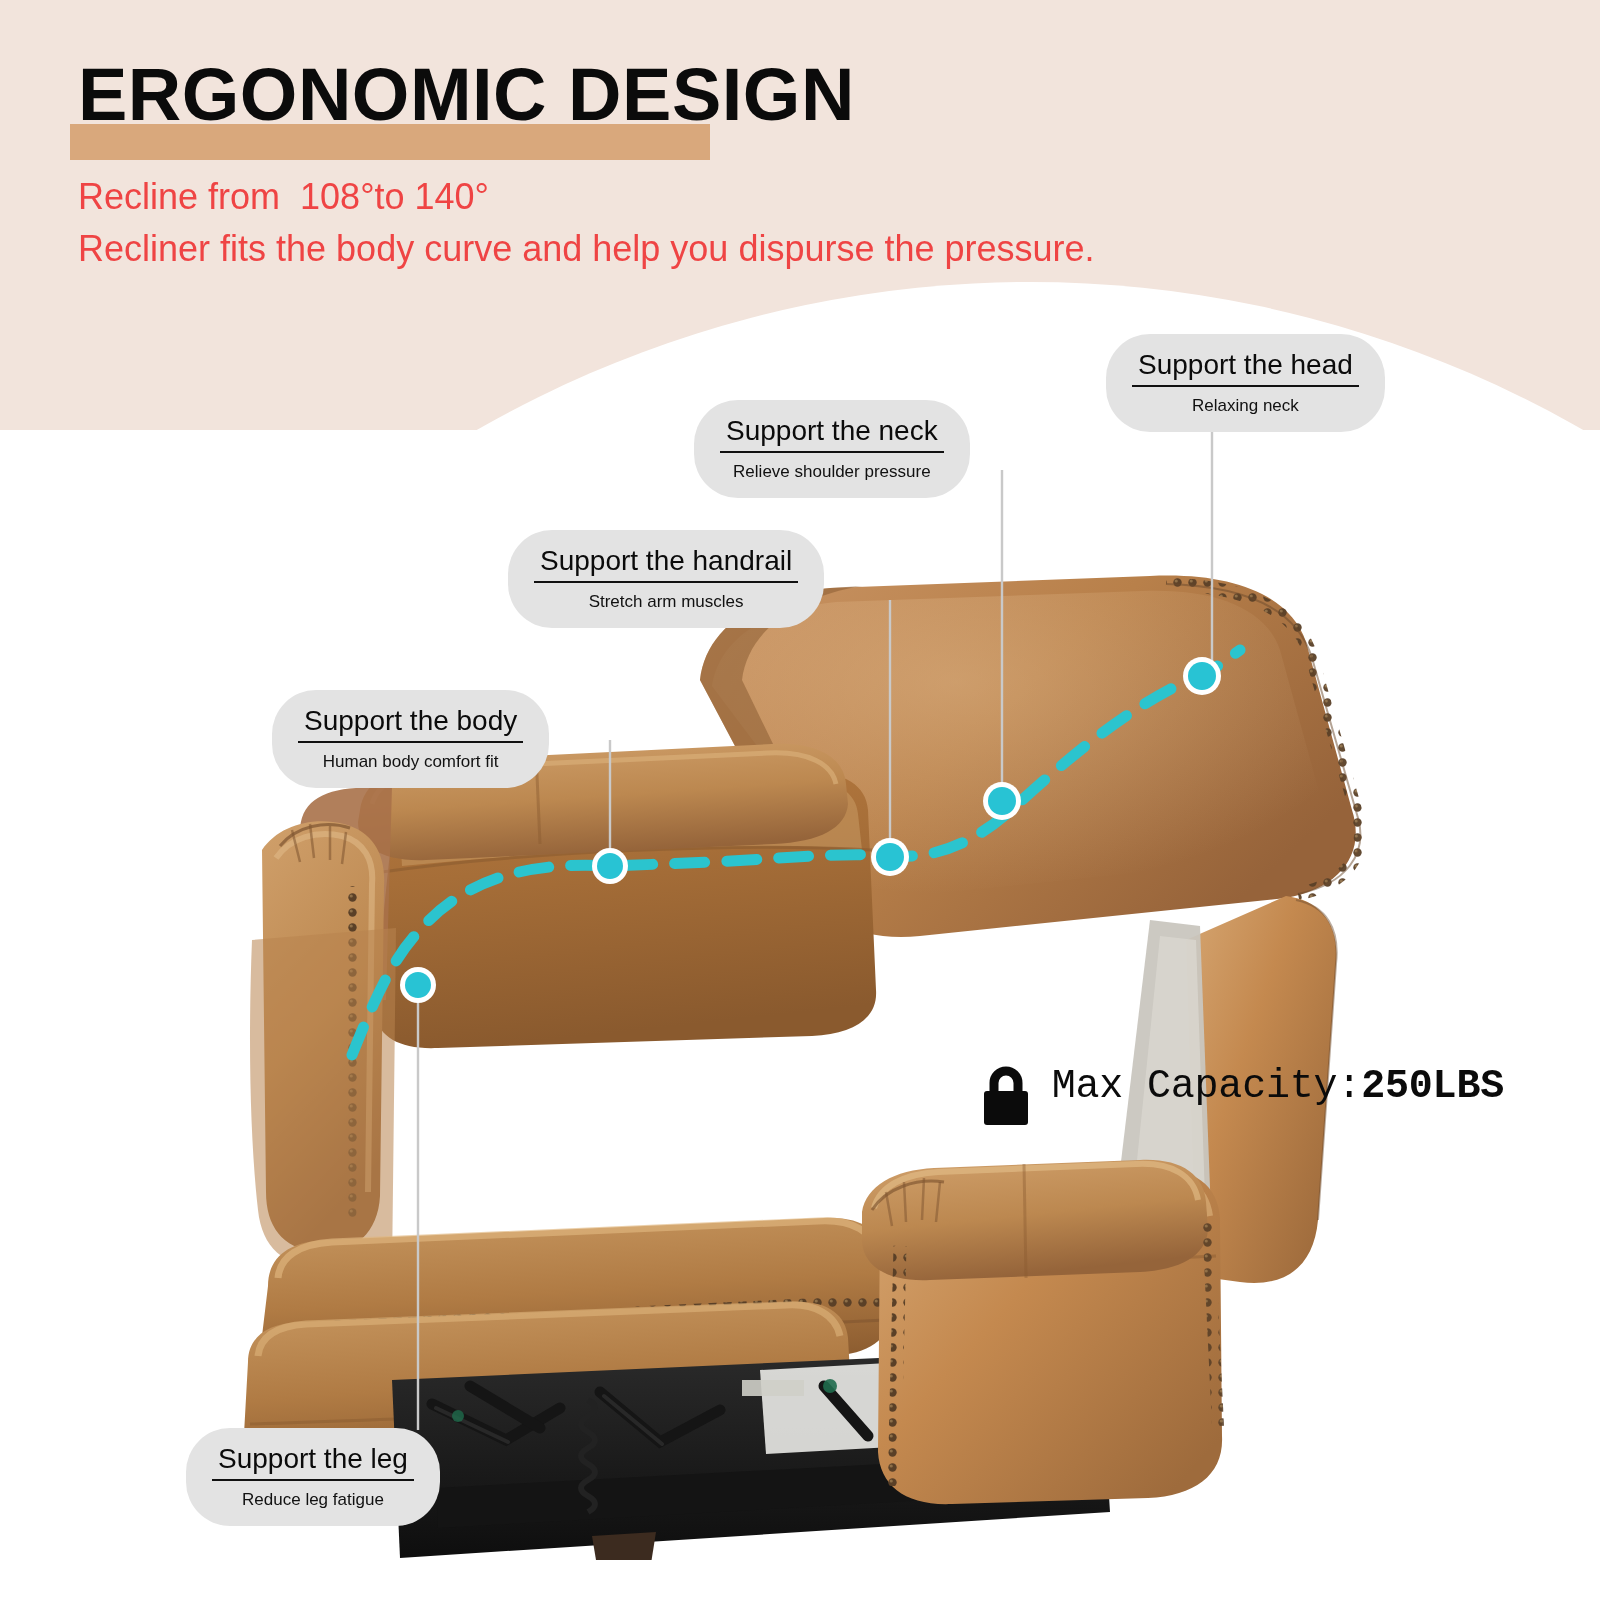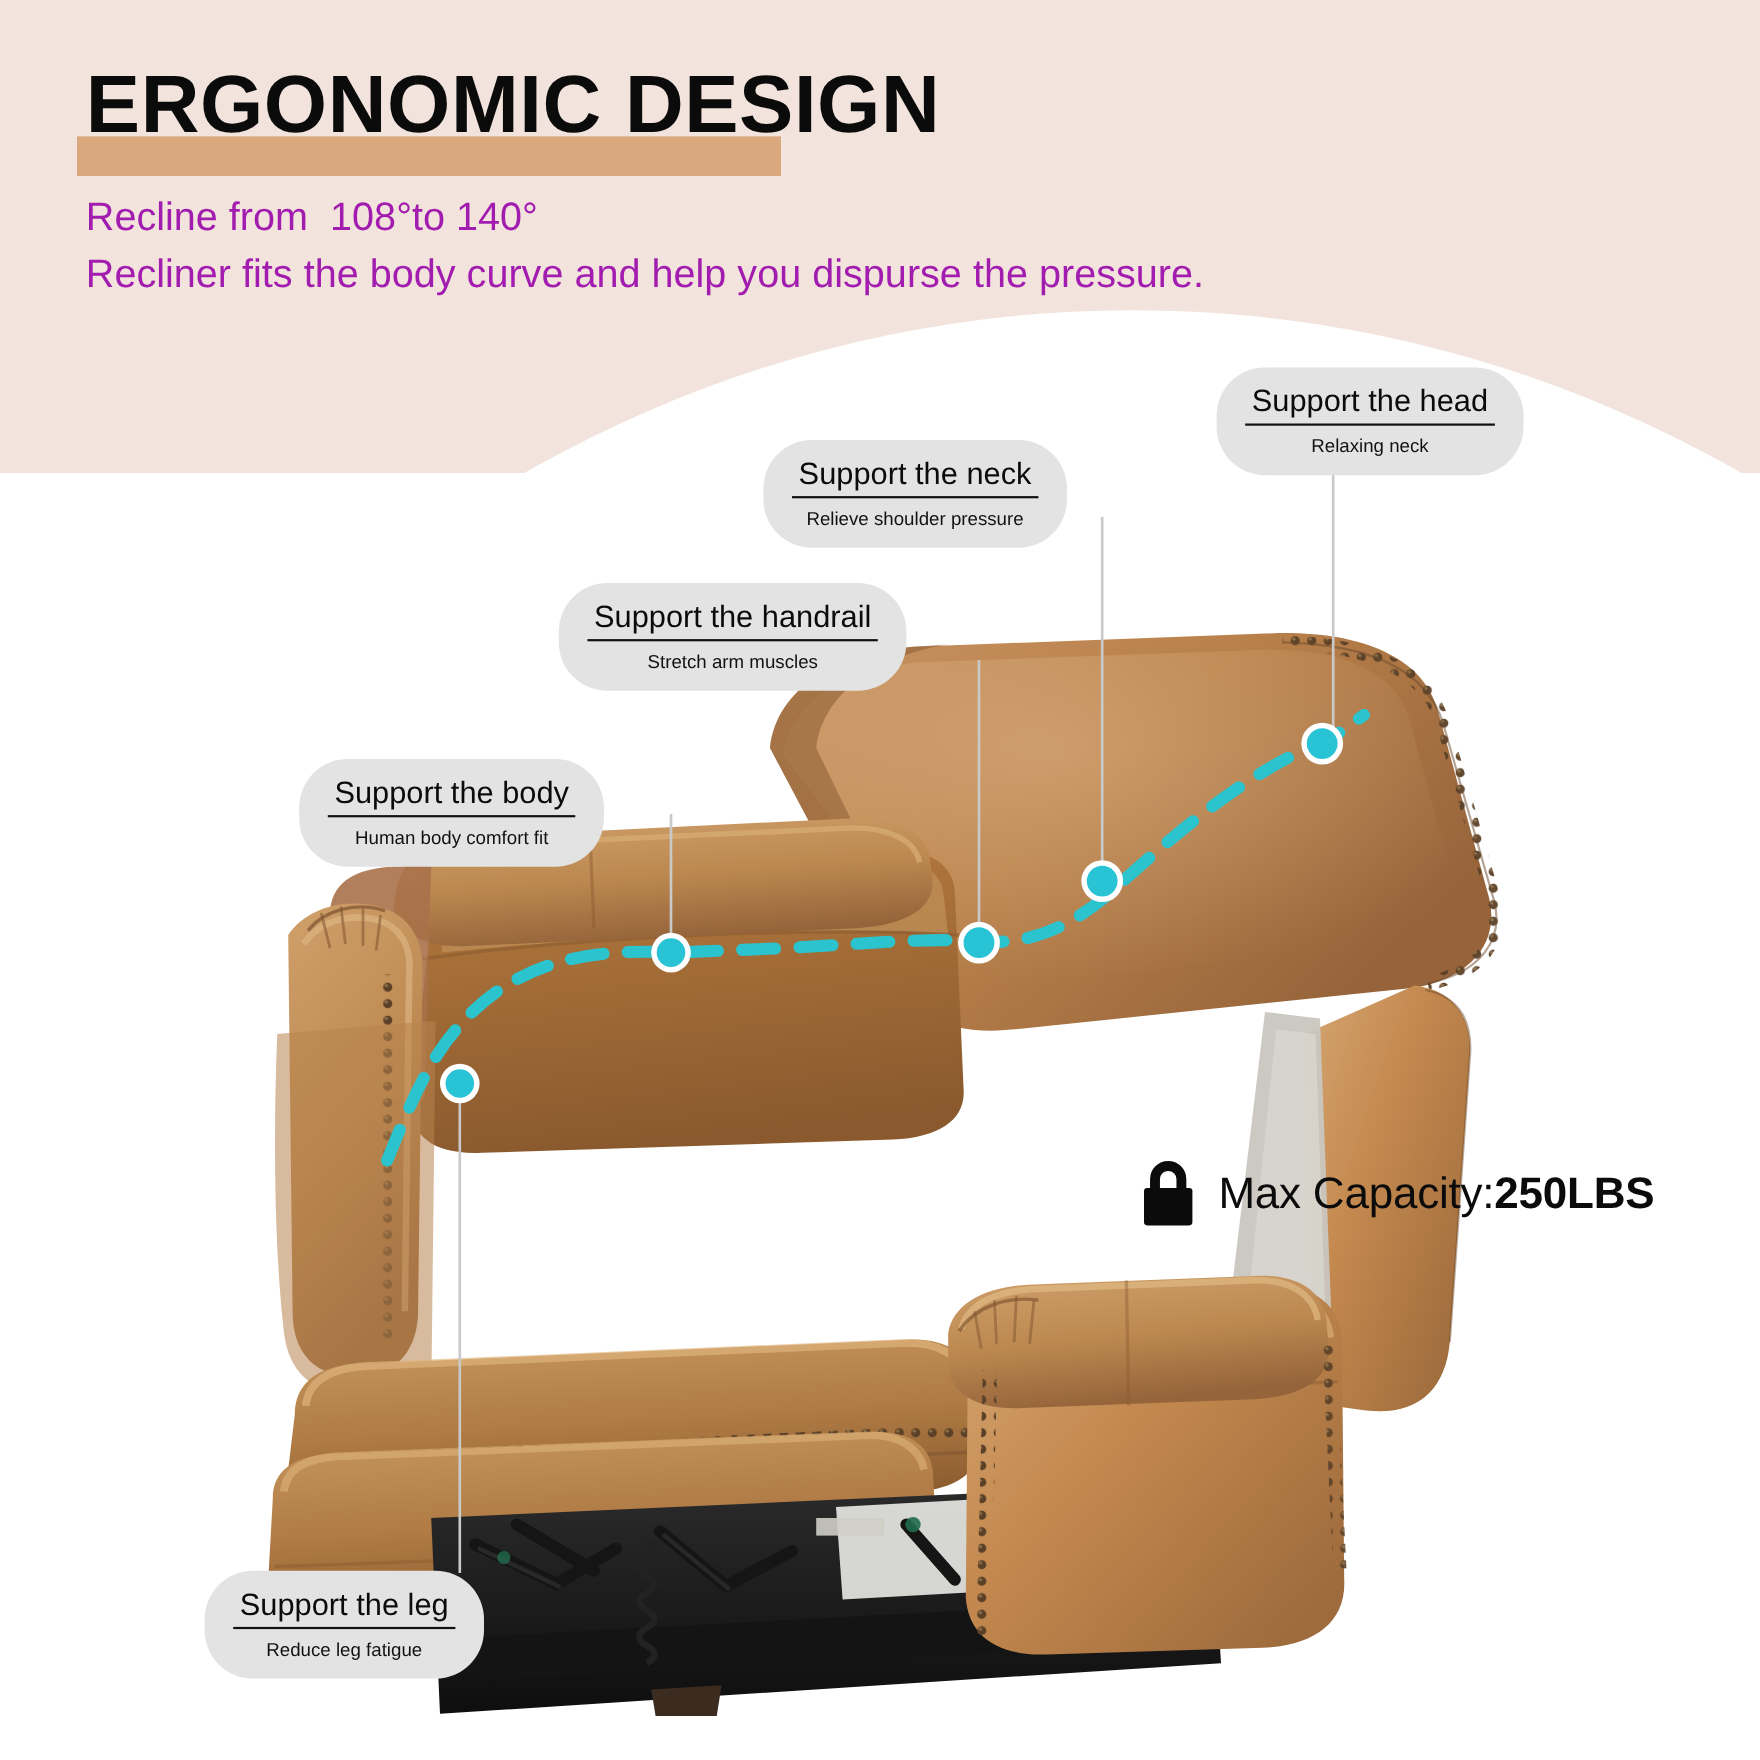--- a/index.html
+++ b/index.html
@@ -38,21 +38,21 @@
     background:#D9A87C; z-index:1;
   }
   .page-title {
     position:relative; z-index:2;
     font-size:74px; font-weight:bold; letter-spacing:0.5px;
     color:#0b0b0b; line-height:1.0; white-space:nowrap;
   }
 
   .subline {
     position:absolute; left:78px;
-    font-size:36px; color:#a21caf; white-space:pre;
+    font-size:36px; color:#ef4444; white-space:pre;
     font-weight:normal;
   }
   .subline-1 { top:176px; }
   .subline-2 { top:228px; }
 
   
   .chair-art { position:absolute; left:0; top:380px; width:1600px; height:1180px; z-index:1; }
 
   
   .leaders { position:absolute; inset:0; z-index:4; pointer-events:none; }
@@ -77,22 +77,22 @@
     display:inline-block;
   }
   .callout .c-sub {
     font-size:17px; color:#111; font-weight:normal;
     line-height:1.2; white-space:nowrap;
     margin-top:9px;
   }
 
   
   .capacity {
-    position:absolute; right:96px; bottom:63px; z-index:7;
-    display:flex; align-items:center; gap:18px;
+    position:absolute; right:96px; bottom:52px; z-index:7;
+    display:flex; align-items:flex-start; gap:18px;font-family:Liberation Mono, monospace;
   }
   .capacity .cap-text {
     font-size:40px; color:#0b0b0b; white-space:nowrap; letter-spacing:-0.2px;
   }
   .capacity .cap-text b { font-weight:bold; }
 </style>
 </head>
 <body>
 
 <div id="stage">

